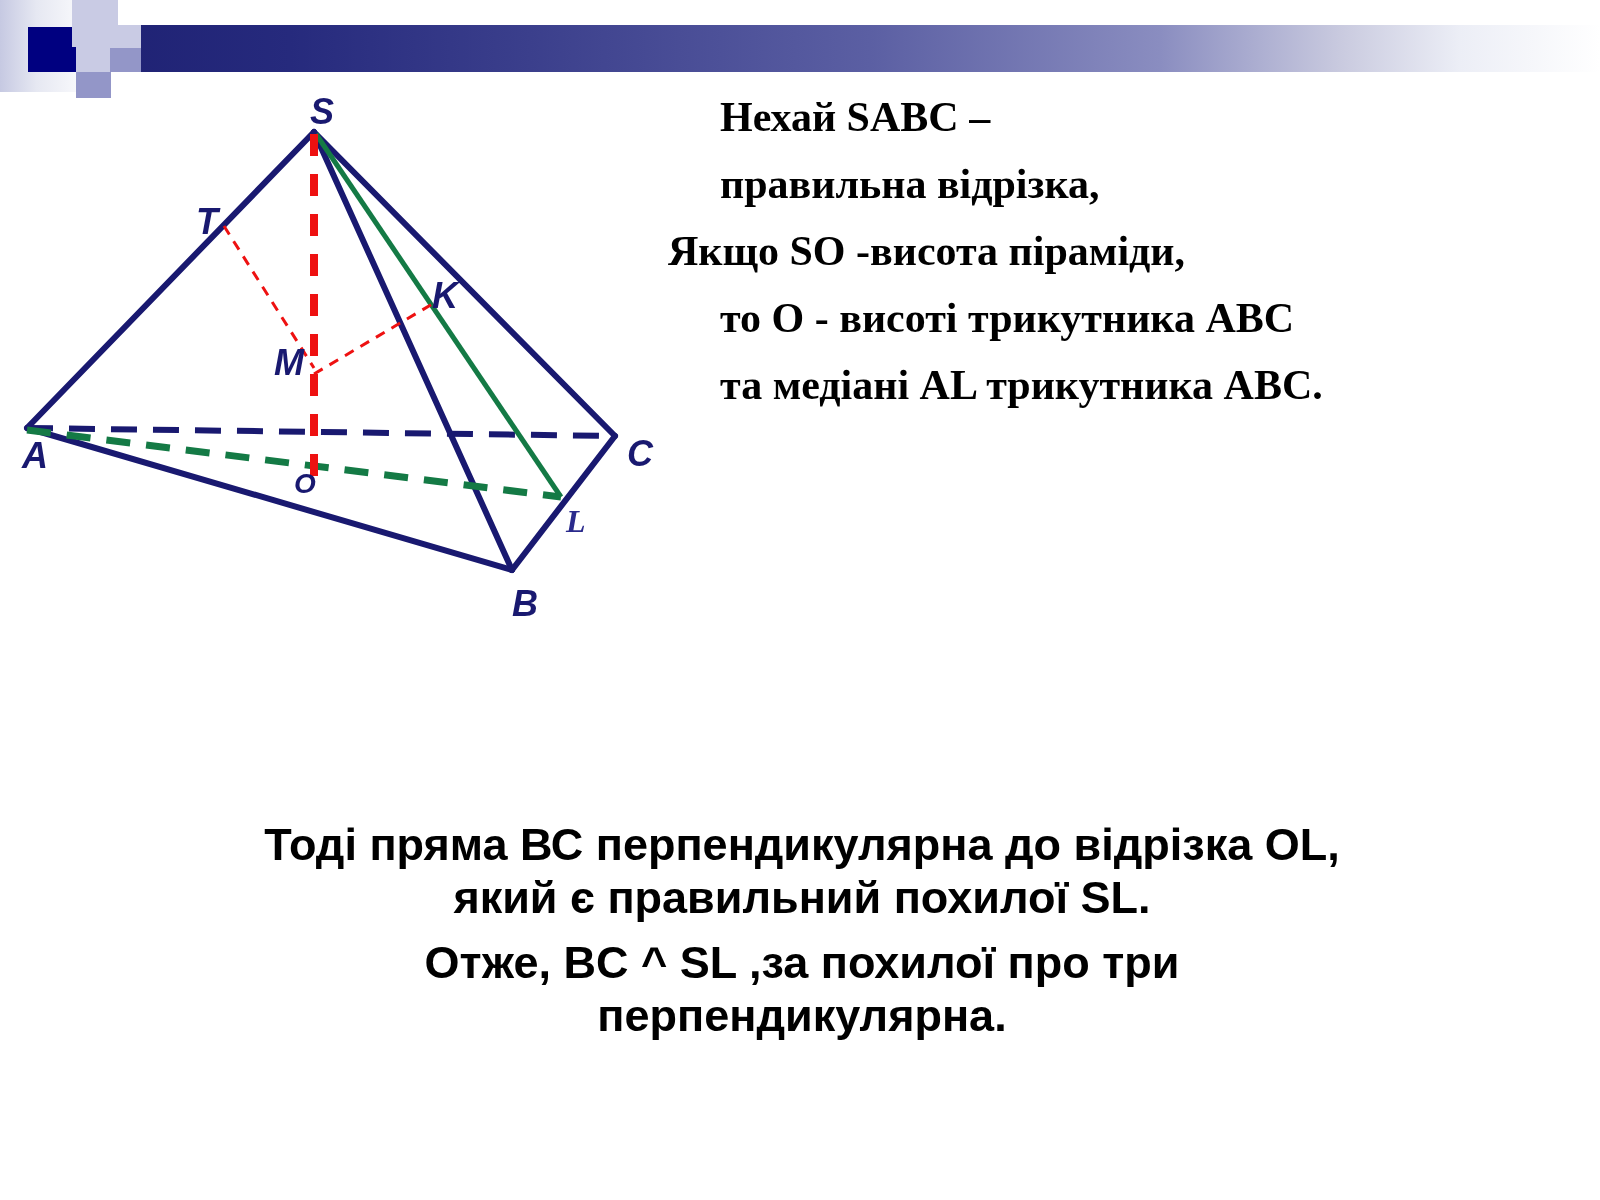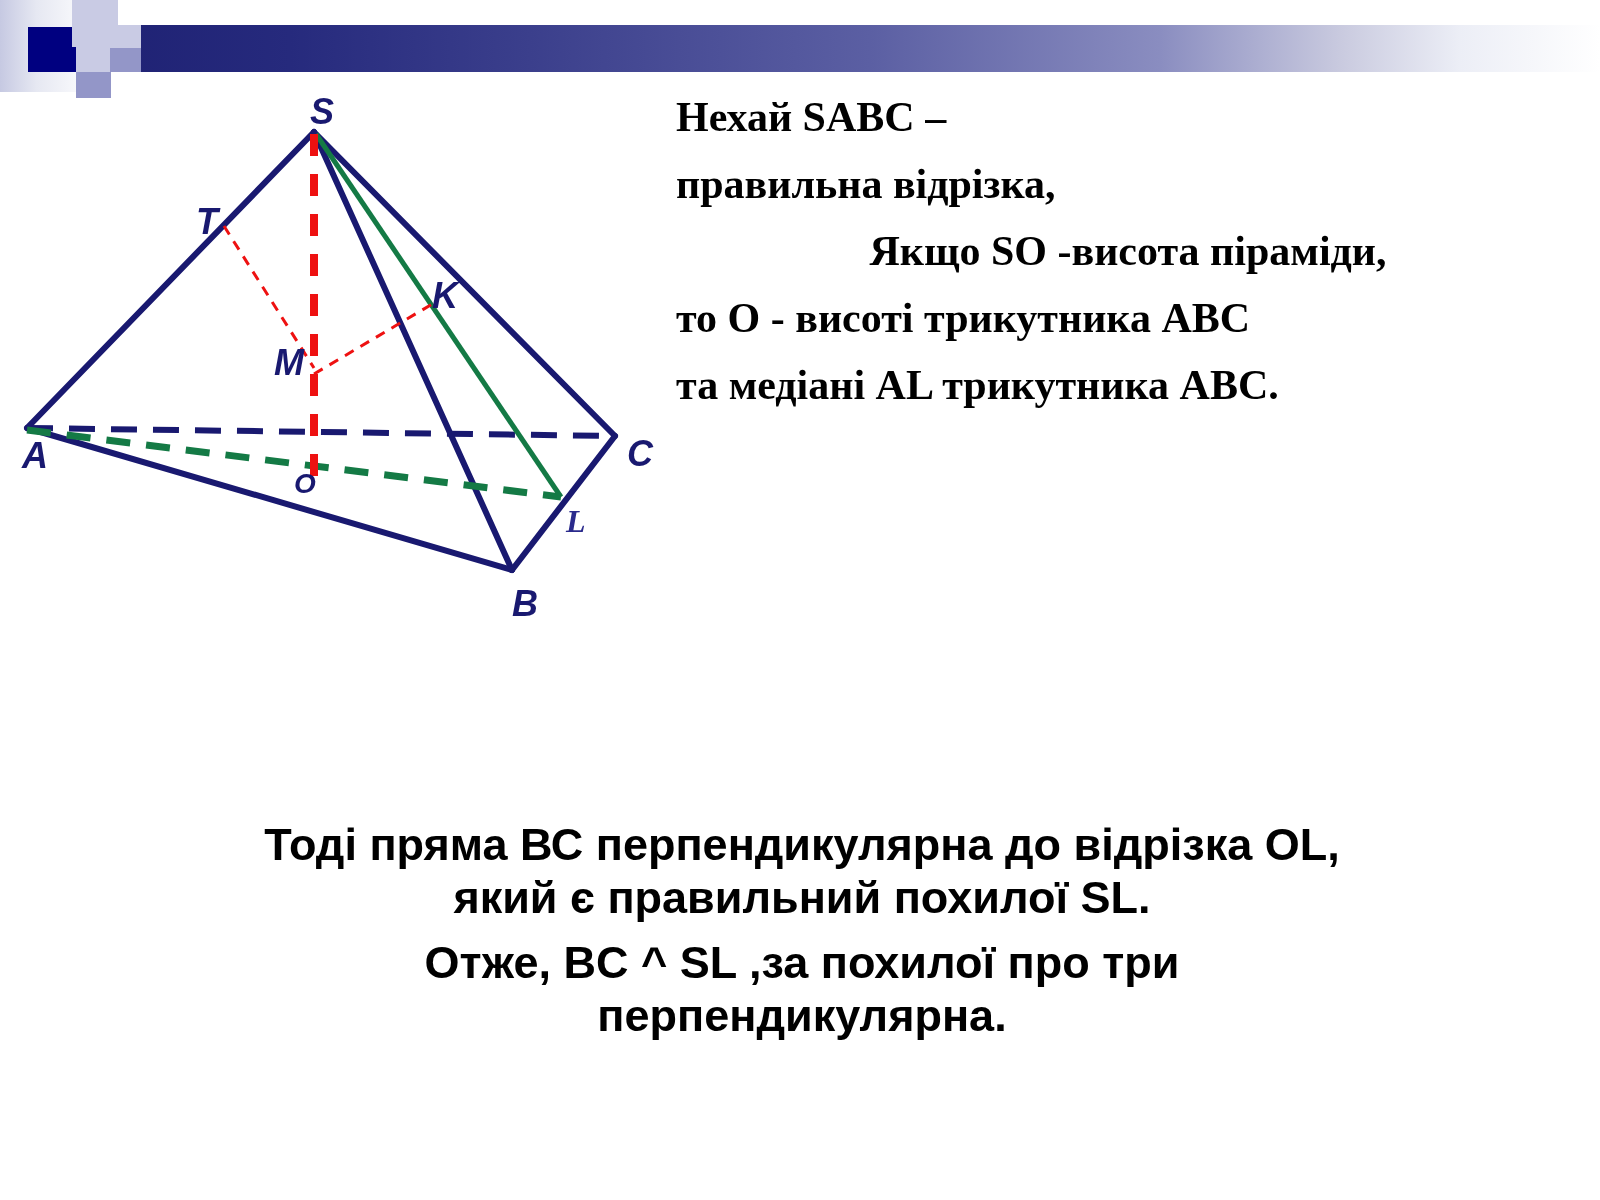--- a/index.html
+++ b/index.html
@@ -96,20 +96,21 @@
     width: 912px;
   }
   #right-text .rline {
     font-family: "Liberation Serif", serif;
     font-weight: bold;
     font-size: 42px;
     color: #000000;
     line-height: 1.0;
     margin-bottom: 25px;
     white-space: nowrap;
+    margin-left: 44px;
   }
 
   
   #bottom-text {
     position: absolute;
     left: 52px;
     top: 818px;
     width: 1500px;
     text-align: center;
   }
@@ -176,21 +177,21 @@
   <span class="vlabel" style="left:22px;  top:348px;">A</span>
   <span class="vlabel vlabel-sm" style="left:294px; top:380px;">O</span>
   <span class="vlabel" style="left:627px; top:346px;">C</span>
   <span class="vlabel-serif" style="left:566px; top:415px;">L</span>
   <span class="vlabel" style="left:512px; top:496px;">B</span>
 </div>
 
 <div id="right-text">
   <div class="rline">Нехай SABC –</div>
   <div class="rline">правильна відрізка,</div>
-  <div class="rline" style="margin-left:-8px;text-align:center;">Якщо SO -висота піраміди,</div>
+  <div class="rline" style="margin-left:-8px;">Якщо SO -висота піраміди,</div>
   <div class="rline">то О - висоті трикутника ABC</div>
   <div class="rline">та медіані AL трикутника ABC.</div>
 </div>
 
 <div id="bottom-text">
   <div class="bline">Тоді пряма ВС перпендикулярна до відрізка OL,</div>
   <div class="bline">який є правильний похилої SL.</div>
   <div class="gap"></div>
   <div class="bline">Отже, BC ^ SL ,за похилої про три</div>
   <div class="bline">перпендикулярна.</div>

